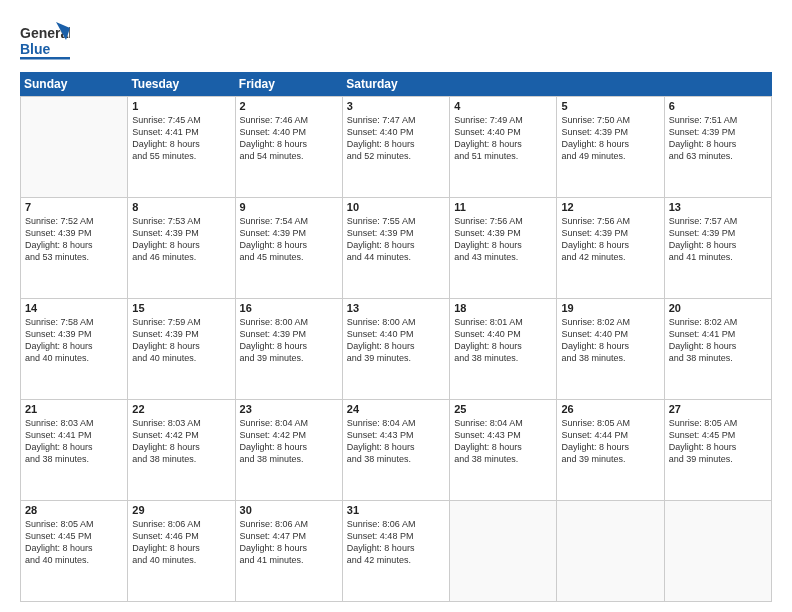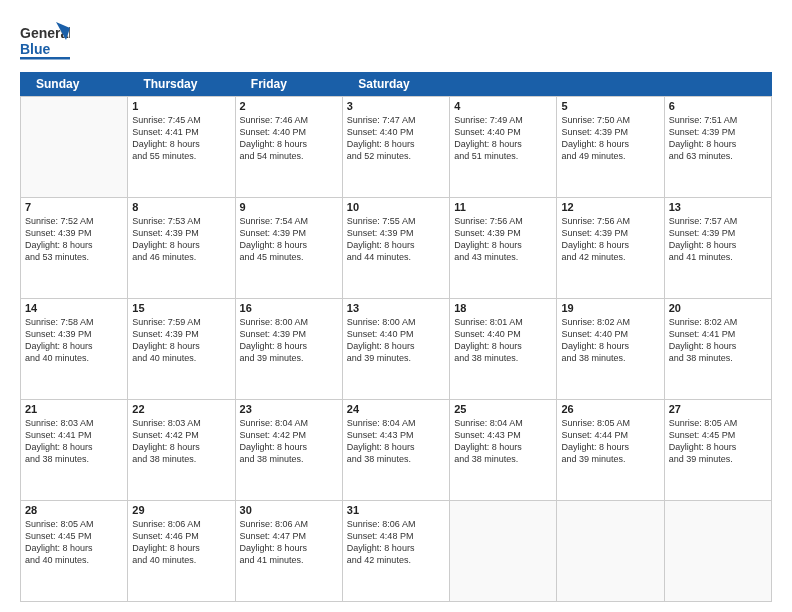--- a/index.html
+++ b/index.html
@@ -49,21 +49,21 @@
     }
     .cal-header {
       display: grid;
       grid-template-columns: repeat(7, 1fr);
       background: #1a5fa8;
     }
     .cal-header-cell {
       color: #fff;
       font-size: 12px;
       font-weight: bold;
-      padding: 5px 16px;
+      padding: 5px 4px;
       text-align: left;
     }
     .cal-body {
       display: flex;
       flex-direction: column;
       flex: 1;
       border-left: 1px solid #ccc;
       border-top: 1px solid #ccc;
     }
     .cal-row {
@@ -119,21 +119,21 @@
 
     <div class="title-area">
       <div class="month-title"></div>
       <div class="location"></div>
     </div>
   </div>
 
   <div class="calendar">
     <div class="cal-header">
     <div class="cal-header-cell">Sunday</div>
-        <div class="cal-header-cell">Thursday</div>
+        <div class="cal-header-cell">Tuesday</div>
         <div class="cal-header-cell">Friday</div>
         <div class="cal-header-cell">Saturday</div>
       </div>
     <div class="cal-body">
     <div class="cal-row">
           <div class="cal-cell empty"></div>
           <div class="cal-cell">
             <div class="day-num">1</div>
             <div class="cell-line">Sunrise: 7:45 AM</div>
             <div class="cell-line">Sunset: 4:41 PM</div>

